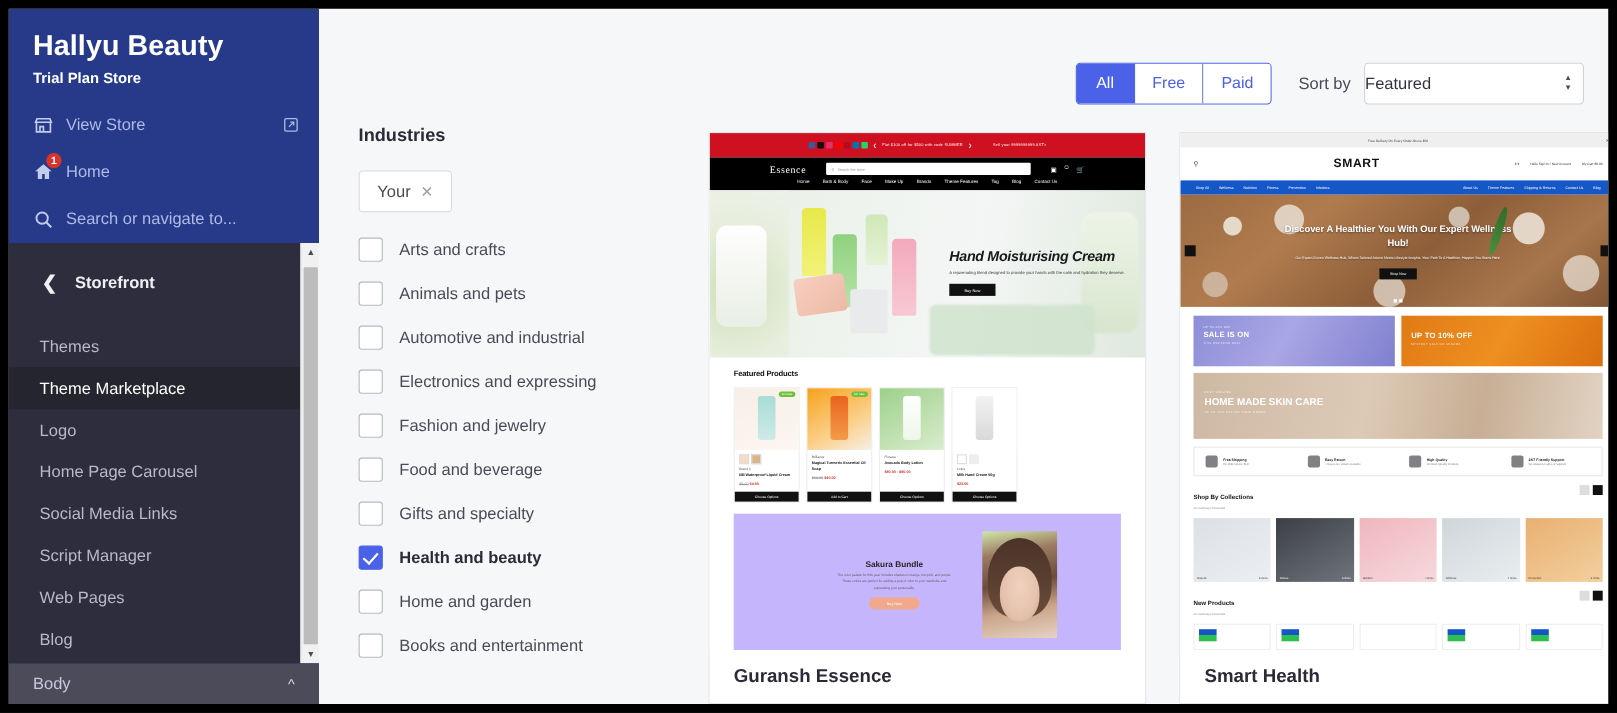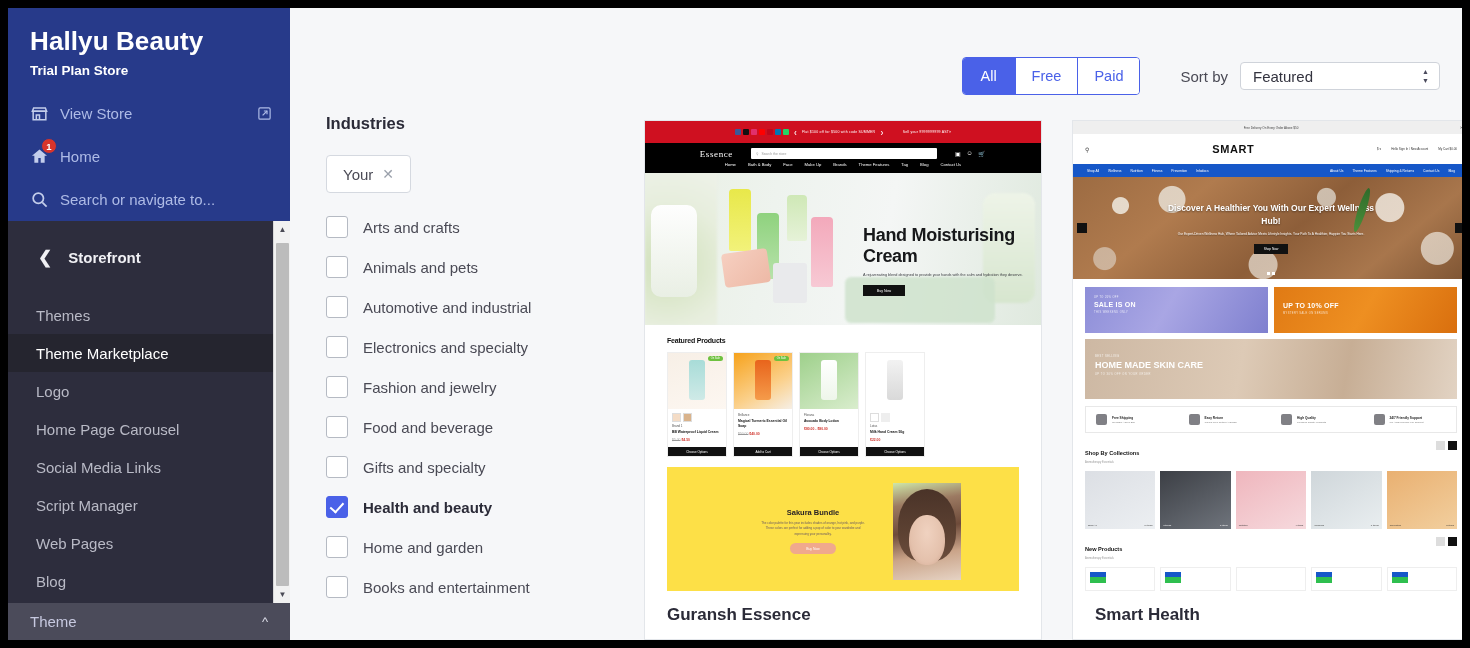--- a/index.html
+++ b/index.html
@@ -108,21 +108,21 @@
 
   
   .main {
     flex: 1; height: 632px; position: relative;
     background: #f6f7f9;
     overflow: hidden;
   }
 
   .toolbar {
     display: flex; align-items: center; justify-content: flex-end;
-    gap: 40px;
+    gap: 24px;
     padding: 38px 22px 0 0;
     height: 98px;
   }
   .segmented {
     display: flex;
     border: 1px solid #4a61e8;
     border-radius: 4px;
     overflow: hidden;
     height: 38px;
   }
@@ -133,25 +133,25 @@
     border-right: 1px solid #4a61e8;
     cursor: pointer;
   }
   .seg:last-child { border-right: none; }
   .seg.active { background: #4a61e8; color: #fff; }
 
   .sortwrap { display: flex; align-items: center; gap: 12px; }
   .sortlabel { font-size: 15px; color: #4a4a55; }
   .select {
     position: relative;
-    width: 200px; height: 28px;
+    width: 200px; height: 38px;
     border: 1px solid #cfd3da; border-radius: 4px;
     background: #fff;
     display: flex; align-items: center;
-    padding: 0 34px 0 12px;
+    padding: 0 34px 0 0;
     font-size: 15px; color: #33333f;
     cursor: pointer;
   }
   .stepper {
     position: absolute; right: 10px; top: 50%;
     transform: translateY(-50%);
     display: flex; flex-direction: column; gap: 3px;
     color: #4a4a5c;
   }
   .stepper span { font-size: 7px; line-height: 6px; }
@@ -256,21 +256,21 @@
     filter: blur(1px);
   }
   .p1-blob {
     position:absolute; border-radius:14px;
   }
   .p1-prod-group { position:absolute; left:78px; top:14px; width:130px; height:122px; }
   .tube {
     position:absolute; border-radius: 4px 4px 2px 2px;
   }
   .p1-hero-txt { position:absolute; left:218px; top:52px; width:160px;}
-  .p1-hero-h { font-size: 18px; font-weight: bold; color:#17181a; letter-spacing:-.3px;}
+  .p1-hero-h { font-size: 13px; font-weight: bold; color:#17181a; letter-spacing:-.3px;font-style:italic;}
   .p1-hero-p { font-size: 3.8px; color:#3a3c40; margin-top:5px; line-height:1.7;}
   .p1-hero-btn {
     margin-top:7px; width:42px; height:11px; background:#111; color:#fff;
     font-size:3.6px; display:flex; align-items:center; justify-content:center;
   }
   .p1-feat { padding: 12px 20px 0 22px; }
   .p1-feat-h { font-size: 7px; font-weight: bold; color:#111; letter-spacing:-.2px;}
   .p1-grid { display:flex; gap:6px; margin-top: 8px; }
   .p1-pc {
     width: 60px; border:1px solid #eee; background:#fff;
@@ -284,21 +284,21 @@
   .p1-pc-body { padding: 4px 4px 5px 4px; font-size:3px; color:#555; flex:1;}
   .p1-pc-name { color:#111; font-weight:bold; font-size:3.4px; margin-top:2px; line-height:1.5;}
   .p1-price { margin-top:3px; font-size:3.4px; color:#111; }
   .p1-price s { color:#999; }
   .p1-price b { color:#d0342c; font-weight:bold; }
   .p1-pc-btn { background:#111; color:#fff; font-size:3px; height:9px;
     display:flex; align-items:center; justify-content:center;}
   .p1-swatch { display:flex; gap:2px; margin-bottom:2px;}
   .p1-swatch i { width:9px; height:9px; display:block; border:1px solid #ddd;}
   .p1-sakura {
-    margin: 10px 22px 0 22px; height: 128px; background:#fde047;
+    margin: 10px 22px 0 22px; height: 128px; background:#c4b5fd;
     position:relative; display:flex; align-items:center; justify-content:center;
   }
   .p1-sak-txt { width: 105px; text-align:center; margin-right: 60px;}
   .p1-sak-h { font-size:7.5px; font-weight:bold; color:#2a2326;}
   .p1-sak-p { font-size:3px; color:#6b5a61; line-height:1.8; margin-top:4px;}
   .p1-sak-btn {
     margin: 6px auto 0 auto; width:46px;height:11px;background:#f0a98d;
     border-radius:7px; font-size:3.4px; color:#fff;
     display:flex;align-items:center;justify-content:center;
   }
@@ -471,21 +471,21 @@
       </div>
 
       <div class="sb-scrollbar">
         <div class="sb-arrow">▲</div>
         <div class="sb-thumb"></div>
         <div class="sb-arrow bot">▼</div>
       </div>
     </div>
 
     <div class="help-bar">
-      <span class="lbl">Theme</span>
+      <span class="lbl">Body</span>
       <span class="car">^</span>
     </div>
   </aside>
 
   <main class="main">
 
     <div class="toolbar">
       <div class="segmented" id="seg-tabs">
           <div class="seg active">All</div>
           <div class="seg">Free</div>
@@ -519,21 +519,21 @@
             <div class="cb-row">
               <span class="cb"></span>
               <span class="cb-label">Animals and pets</span>
             </div>
             <div class="cb-row">
               <span class="cb"></span>
               <span class="cb-label">Automotive and industrial</span>
             </div>
             <div class="cb-row">
               <span class="cb"></span>
-              <span class="cb-label">Electronics and specialty</span>
+              <span class="cb-label">Electronics and expressing</span>
             </div>
             <div class="cb-row">
               <span class="cb"></span>
               <span class="cb-label">Fashion and jewelry</span>
             </div>
             <div class="cb-row">
               <span class="cb"></span>
               <span class="cb-label">Food and beverage</span>
             </div>
             <div class="cb-row">

